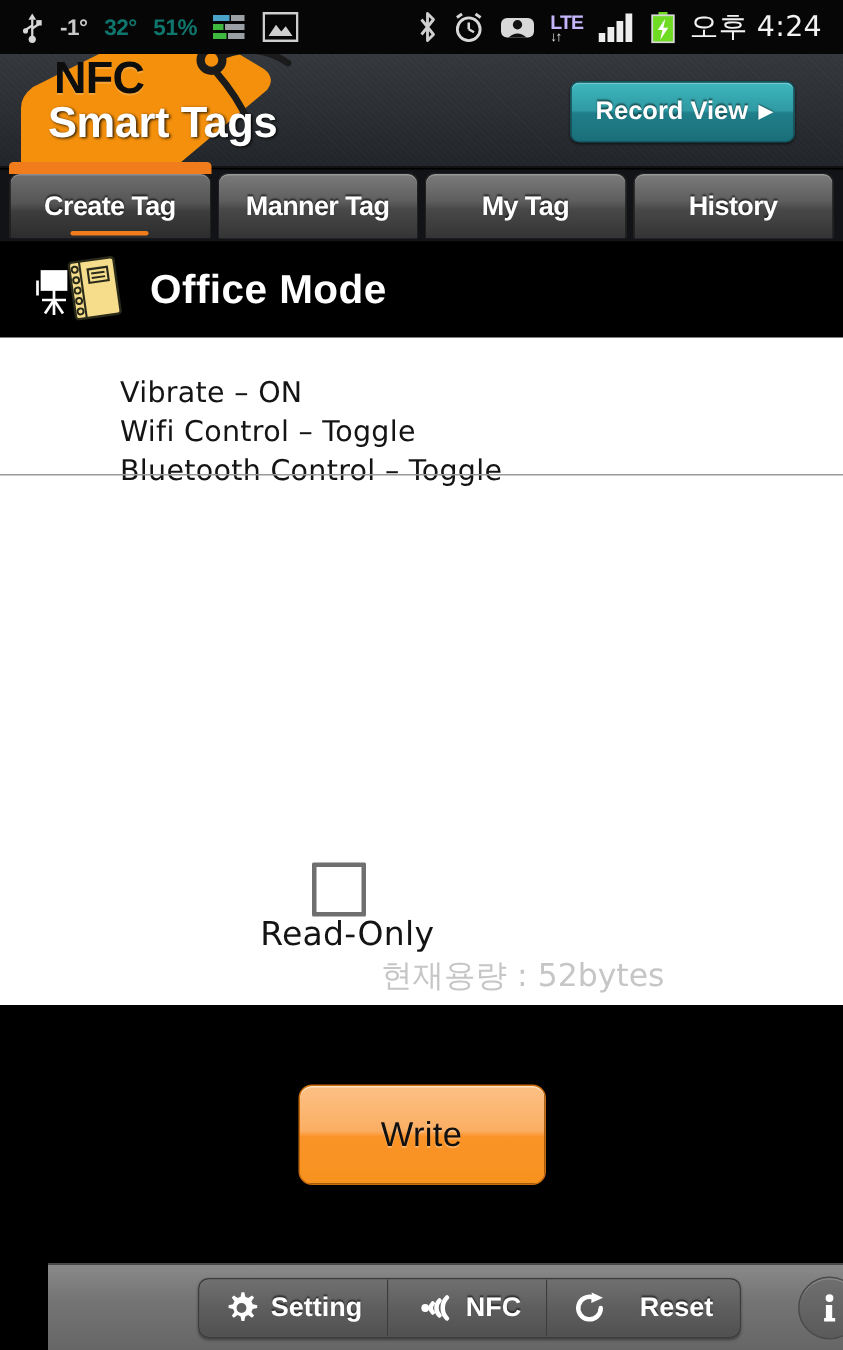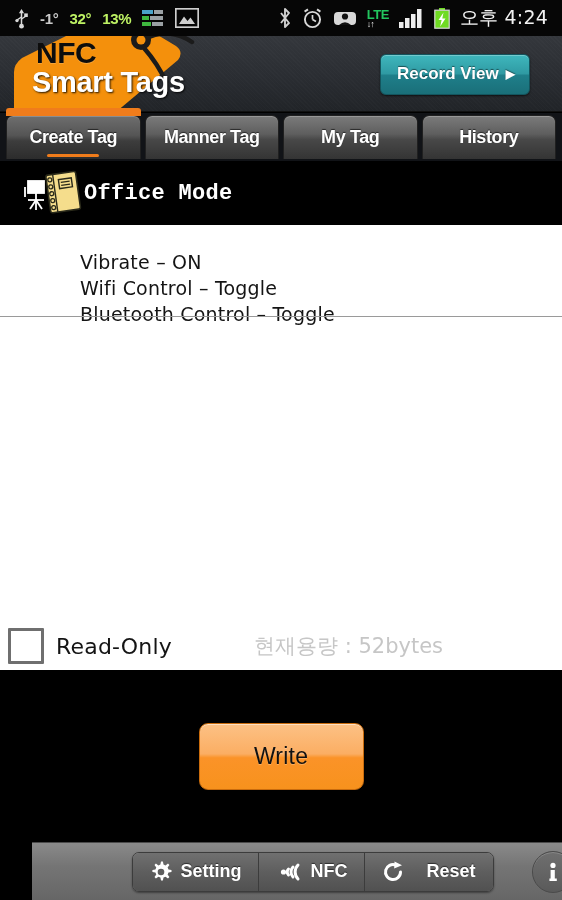--- a/index.html
+++ b/index.html
@@ -21,26 +21,26 @@
   }
   .sb-left { display:flex; align-items:center; gap:11px; flex:0 0 auto; }
   .sb-spacer { flex:1 1 auto; }
   .sb-right { display:flex; align-items:center; gap:10px; flex:0 0 auto; padding-right:6px; }
   .sb-ico { display:block; }
   .sb-temp {
     font-size:15px; font-weight:bold; letter-spacing:-0.3px;
     font-family:"Liberation Sans", sans-serif;
   }
   .t-white { color:#c9c9c9; }
-  .t-green { color:#bef264; }
+  .t-green { color:#0f766e; }
   .sb-lte {
     display:flex; align-items:center; gap:1px;
   }
   .sb-lte .lbl {
-    color:#22c55e; font-size:13px; font-weight:bold; line-height:11px;
+    color:#c4b5fd; font-size:13px; font-weight:bold; line-height:11px;
     display:block; letter-spacing:-0.5px;
   }
   .sb-lte .arr { color:#e8e8e8; font-size:9px; line-height:8px; display:block; letter-spacing:-1px; }
   .sb-clock {
     color:#f2f2f2; font-size:19px; letter-spacing:0.2px; white-space:nowrap;
     font-family:"DejaVu Sans", sans-serif;
   }
 
   
   .header {
@@ -115,43 +115,44 @@
     width:52px; height:3px; background:#f07c1b; border-radius:2px;
   }
 
   
   .modebar {
     position:absolute; top:161px; left:0; width:562px; height:64px;
     background:#000; display:flex; align-items:center; padding-left:24px;
   }
   .mode-icon { width:60px; height:52px; flex:0 0 auto; }
   .mode-title {
-    color:#ffffff; font-size:22px; font-weight:bold;
+    margin-left:16px;
+    color:#ffffff; font-size:27px; font-weight:bold;
     letter-spacing:0.3px;
-    font-family:Liberation Mono, monospace;
+    font-family:Liberation Sans, sans-serif;
   }
 
   
   .content {
     position:absolute; top:225px; left:0; width:562px; height:445px;
     background:#ffffff;
   }
   .record-list { padding:24px 0 0 80px; }
   .record-line {
     color:#141414; font-size:19px; line-height:26px;
     letter-spacing:0.2px; white-space:nowrap;
     font-family:"DejaVu Sans", sans-serif;
   }
   .divider {
     position:absolute; left:0; top:91px; width:562px; height:1px;
     background:#9a9a9a;
   }
   .footer-row {
     position:absolute; left:0; bottom:6px; width:459px;
-    display:flex; align-items:center; padding:0 16px 0 8px;
+    display:flex; align-items:center; padding:0 16px 0 8px;flex-direction:column;
   }
   .checkbox {
     width:36px; height:36px; flex:0 0 auto;
     border:3px solid #6f6f6f; background:#fff; border-radius:1px;
     cursor:pointer;
   }
   .checkbox-label {
     margin-left:12px; color:#141414; font-size:22px;
     font-family:"DejaVu Sans", sans-serif; letter-spacing:0.2px;
   }
@@ -229,21 +230,21 @@
           <line x1="7.5" y1="9" x2="3" y2="12"></line>
           <line x1="7.5" y1="11" x2="12" y2="8"></line>
         </g>
         <circle cx="7.5" cy="18.2" r="2.4" fill="#d8d8d8"></circle>
         <circle cx="3" cy="12.6" r="1.7" fill="#d8d8d8"></circle>
         <rect x="10.2" y="5.4" width="3.6" height="3.6" fill="#d8d8d8"></rect>
         <polygon points="7.5,1 4.9,5.2 10.1,5.2" fill="#d8d8d8"></polygon>
       </svg>
       <div class="sb-temp t-white">-1°</div>
       <div class="sb-temp t-green">32°</div>
-      <div class="sb-temp t-green">13%</div>
+      <div class="sb-temp t-green">51%</div>
       <svg class="sb-ico" width="22" height="19" viewBox="0 0 22 19">
         <rect x="0" y="1" width="11" height="4" fill="#4aa3c8"></rect>
         <rect x="12" y="1" width="9" height="4" fill="#9aa0a4"></rect>
         <rect x="0" y="7" width="7" height="4" fill="#3fb83f"></rect>
         <rect x="8" y="7" width="13" height="4" fill="#9aa0a4"></rect>
         <rect x="0" y="13" width="9" height="4" fill="#3fb83f"></rect>
         <rect x="10" y="13" width="11" height="4" fill="#9aa0a4"></rect>
       </svg>
       <svg class="sb-ico" width="24" height="20" viewBox="0 0 24 20">
         <rect x="0.8" y="0.8" width="22.4" height="18.4" fill="none" stroke="#cfcfcf" stroke-width="1.7"></rect>

